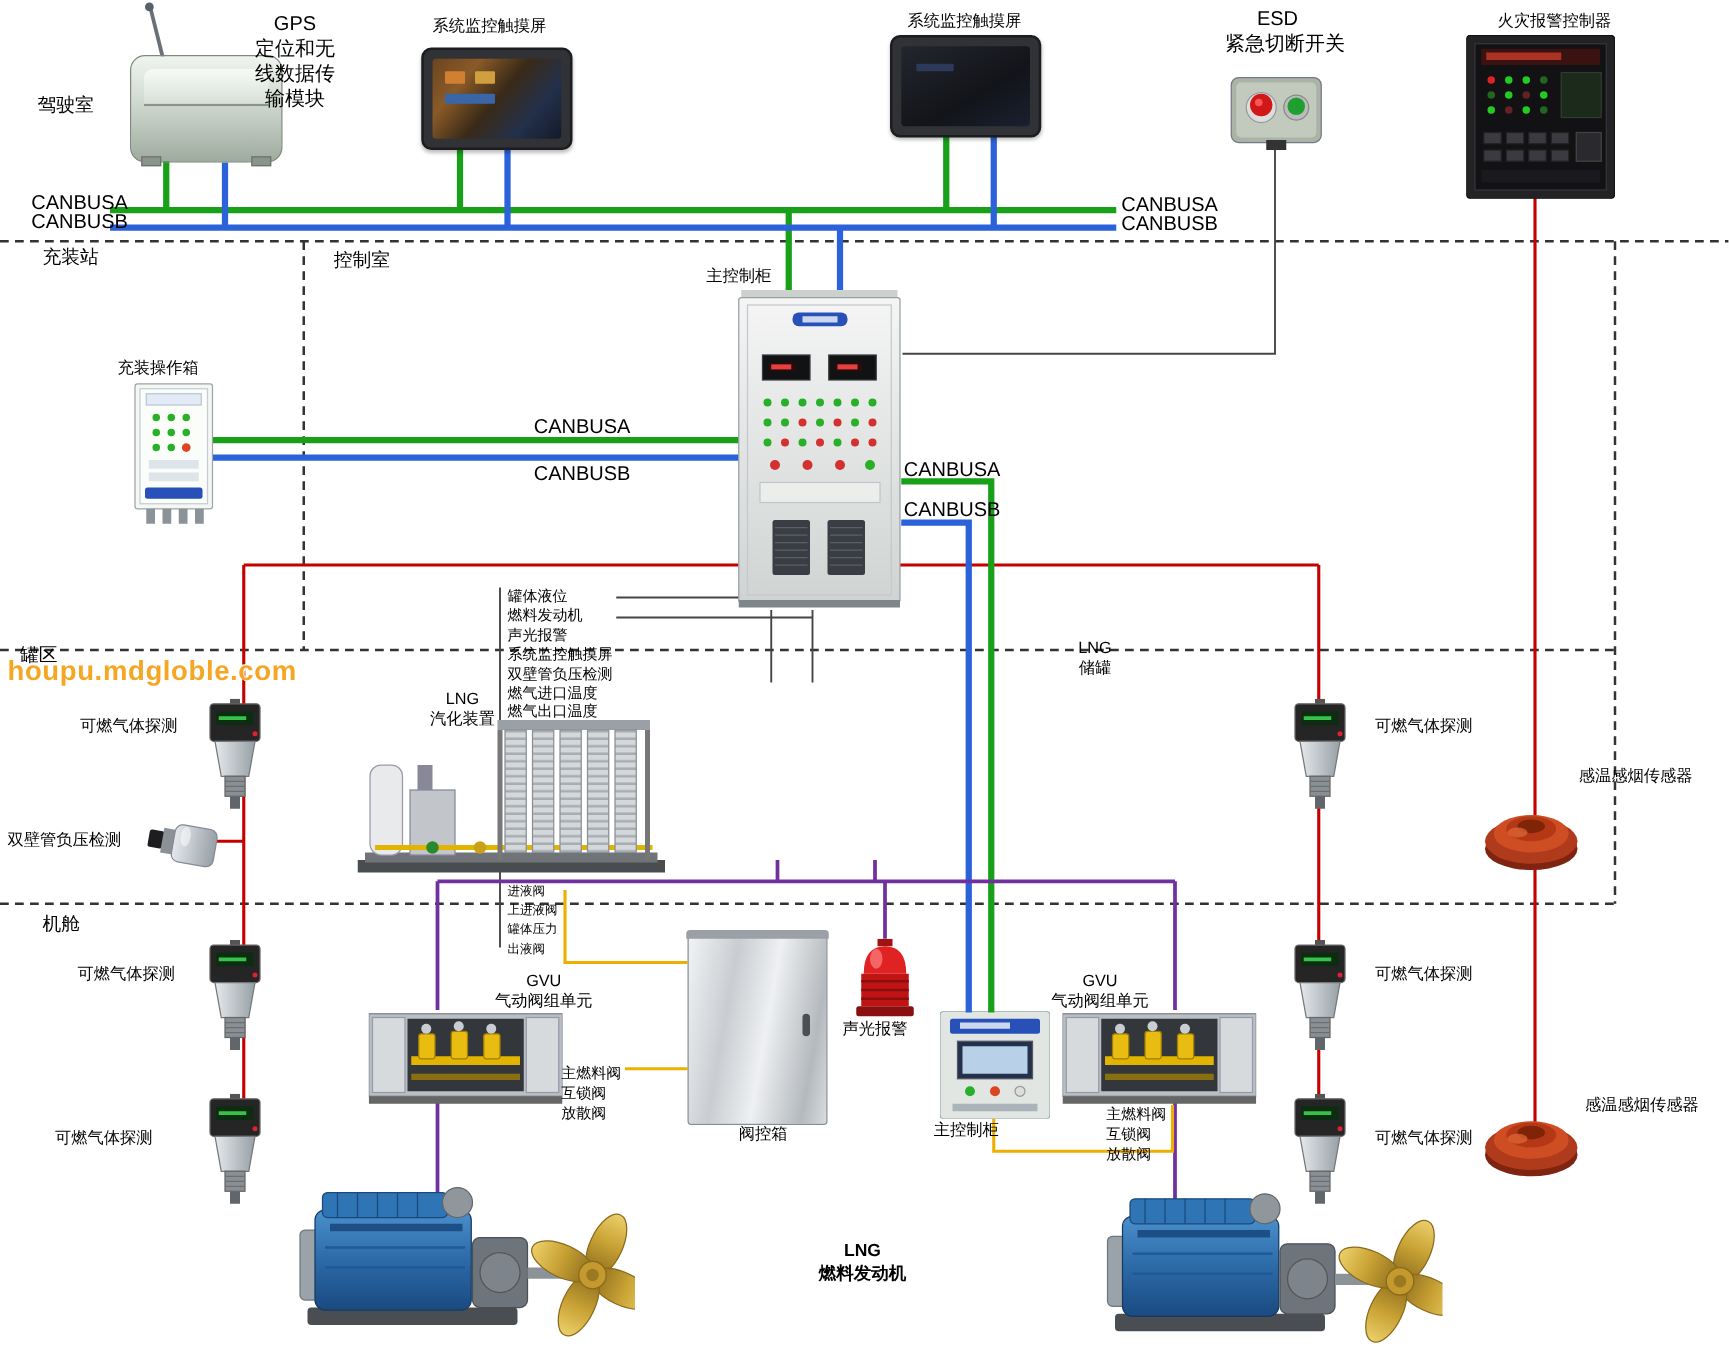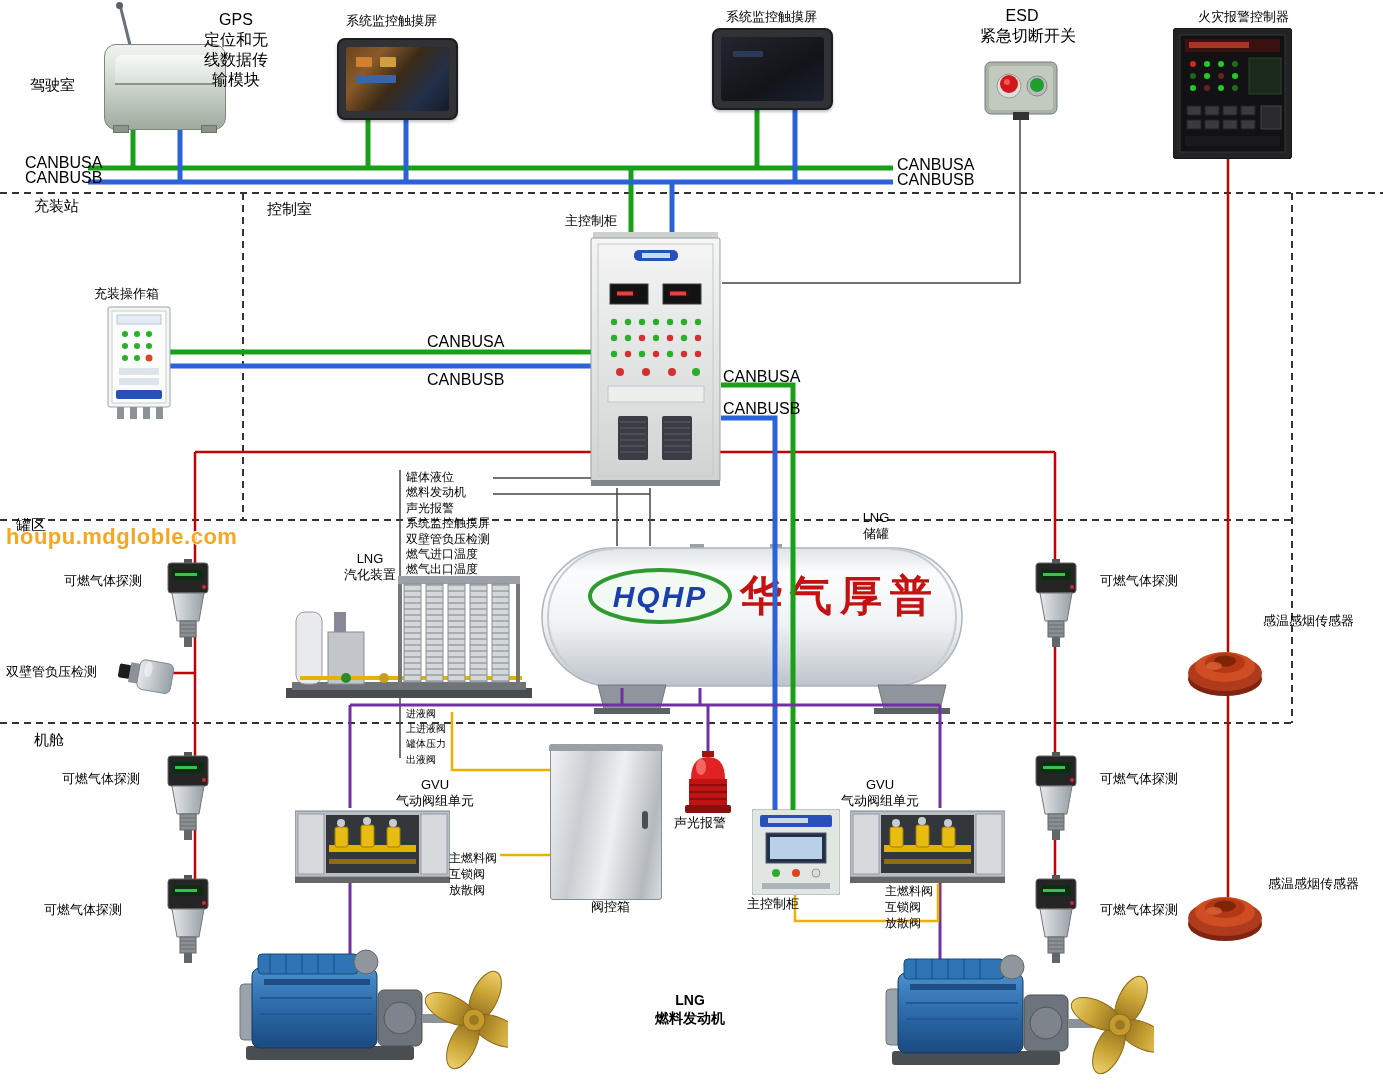--- a/index.html
+++ b/index.html
@@ -315,36 +315,20 @@
       <rect x="140" y="28" width="17" height="98" fill="url(#fins)"></rect>
       <rect x="162" y="28" width="17" height="98" fill="url(#fins)"></rect>
       <rect x="184" y="28" width="17" height="98" fill="url(#fins)"></rect>
       <rect x="206" y="28" width="17" height="98" fill="url(#fins)"></rect>
     </g>
     <circle cx="60" cy="122" r="5" fill="#2a8a2a"></circle>
     <circle cx="98" cy="122" r="5" fill="#caa018"></circle>
   </svg>
 </div>
 
-<div class="comp" style="left:538px;top:544px">
-  <svg width="428" height="172" viewBox="0 0 428 172">
-    <rect x="152" y="0" width="14" height="8" fill="#9aa0a6"></rect>
-    <rect x="232" y="0" width="12" height="7" fill="#9aa0a6"></rect>
-    <rect x="4" y="4" width="420" height="138" rx="69" fill="url(#tankGrad)" stroke="#aeb4ba" stroke-width="1.5"></rect>
-    <path d="M76,5 A66,68 0 0 0 76,141" fill="none" stroke="#c6ccd2" stroke-width="2"></path>
-    <path d="M352,5 A66,68 0 0 1 352,141" fill="none" stroke="#c6ccd2" stroke-width="2"></path>
-    <path d="M60,141 L128,141 L122,165 L66,165 Z" fill="#8f959b" stroke="#70767c"></path>
-    <rect x="56" y="164" width="76" height="6" fill="#5a6066"></rect>
-    <path d="M340,141 L408,141 L402,165 L346,165 Z" fill="#8f959b" stroke="#70767c"></path>
-    <rect x="336" y="164" width="76" height="6" fill="#5a6066"></rect>
-    <ellipse cx="122" cy="52" rx="70" ry="26" fill="#f2f9f2" stroke="#2f9a2f" stroke-width="4"></ellipse>
-    <text x="122" y="63" text-anchor="middle" font-size="30" font-weight="bold" font-style="italic" letter-spacing="2" fill="#1b3faa">HQHP</text>
-    <text x="302" y="66" text-anchor="middle" font-size="42" font-weight="bold" letter-spacing="8" fill="#c41212">华气厚普</text>
-  </svg>
-</div>
 
 <div class="comp" style="left:160px;top:559px">
   <svg width="56" height="92" viewBox="0 0 56 92">
     <rect x="24" y="0" width="8" height="6" fill="#555"></rect>
     <rect x="8" y="4" width="40" height="30" rx="3" fill="#252525" stroke="#666"></rect>
     <rect x="13" y="10" width="30" height="11" fill="#0d2d12"></rect>
         <rect x="15" y="14" width="22" height="3" fill="#39c24a"></rect>
     <circle cx="44" cy="28" r="2" fill="#d23"></circle>
     <path d="M12,34 L44,34 L39,62 L17,62 Z" fill="url(#detBody)" stroke="#777"></path>
     <rect x="20" y="62" width="16" height="16" fill="#8a8f94" stroke="#666"></rect>

